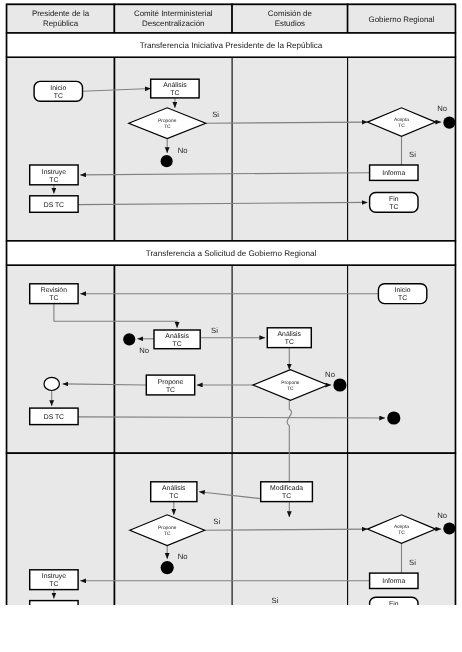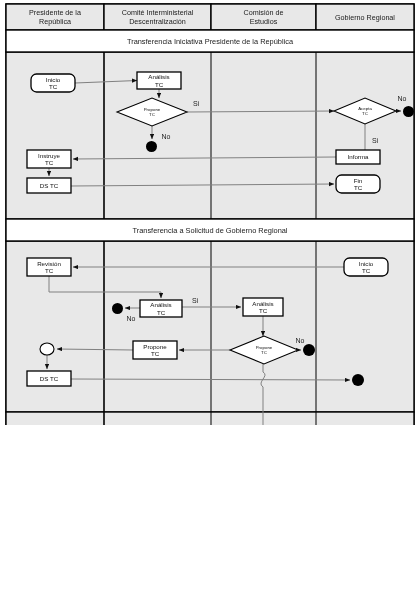--- a/index.html
+++ b/index.html
@@ -1,17 +1,17 @@
 <!DOCTYPE html>
 <html><head>
 <meta charset="utf-8">
 <style>
   html,body{margin:0;padding:0;background:#ffffff;}
   body{font-family:"Liberation Sans", sans-serif;}
-  #wrap{position:relative;width:420px;height:425px;overflow:hidden;background:#e8e8e8;}
+  #wrap{position:relative;width:420px;height:550px;overflow:hidden;background:#e8e8e8;}
   svg{display:block;}
   .lane-title{font-size:7.2px;fill:#1a1a1a;text-anchor:middle;}
   .band-title{font-size:7.4px;fill:#1a1a1a;text-anchor:middle;}
   .node-label{font-size:6.2px;fill:#111;text-anchor:middle;}
   .node-label-sm{font-size:4.4px;fill:#111;text-anchor:middle;}
   .edge-label{font-size:7px;fill:#222;text-anchor:middle;}
 </style>
 </head>
 <body>
 

